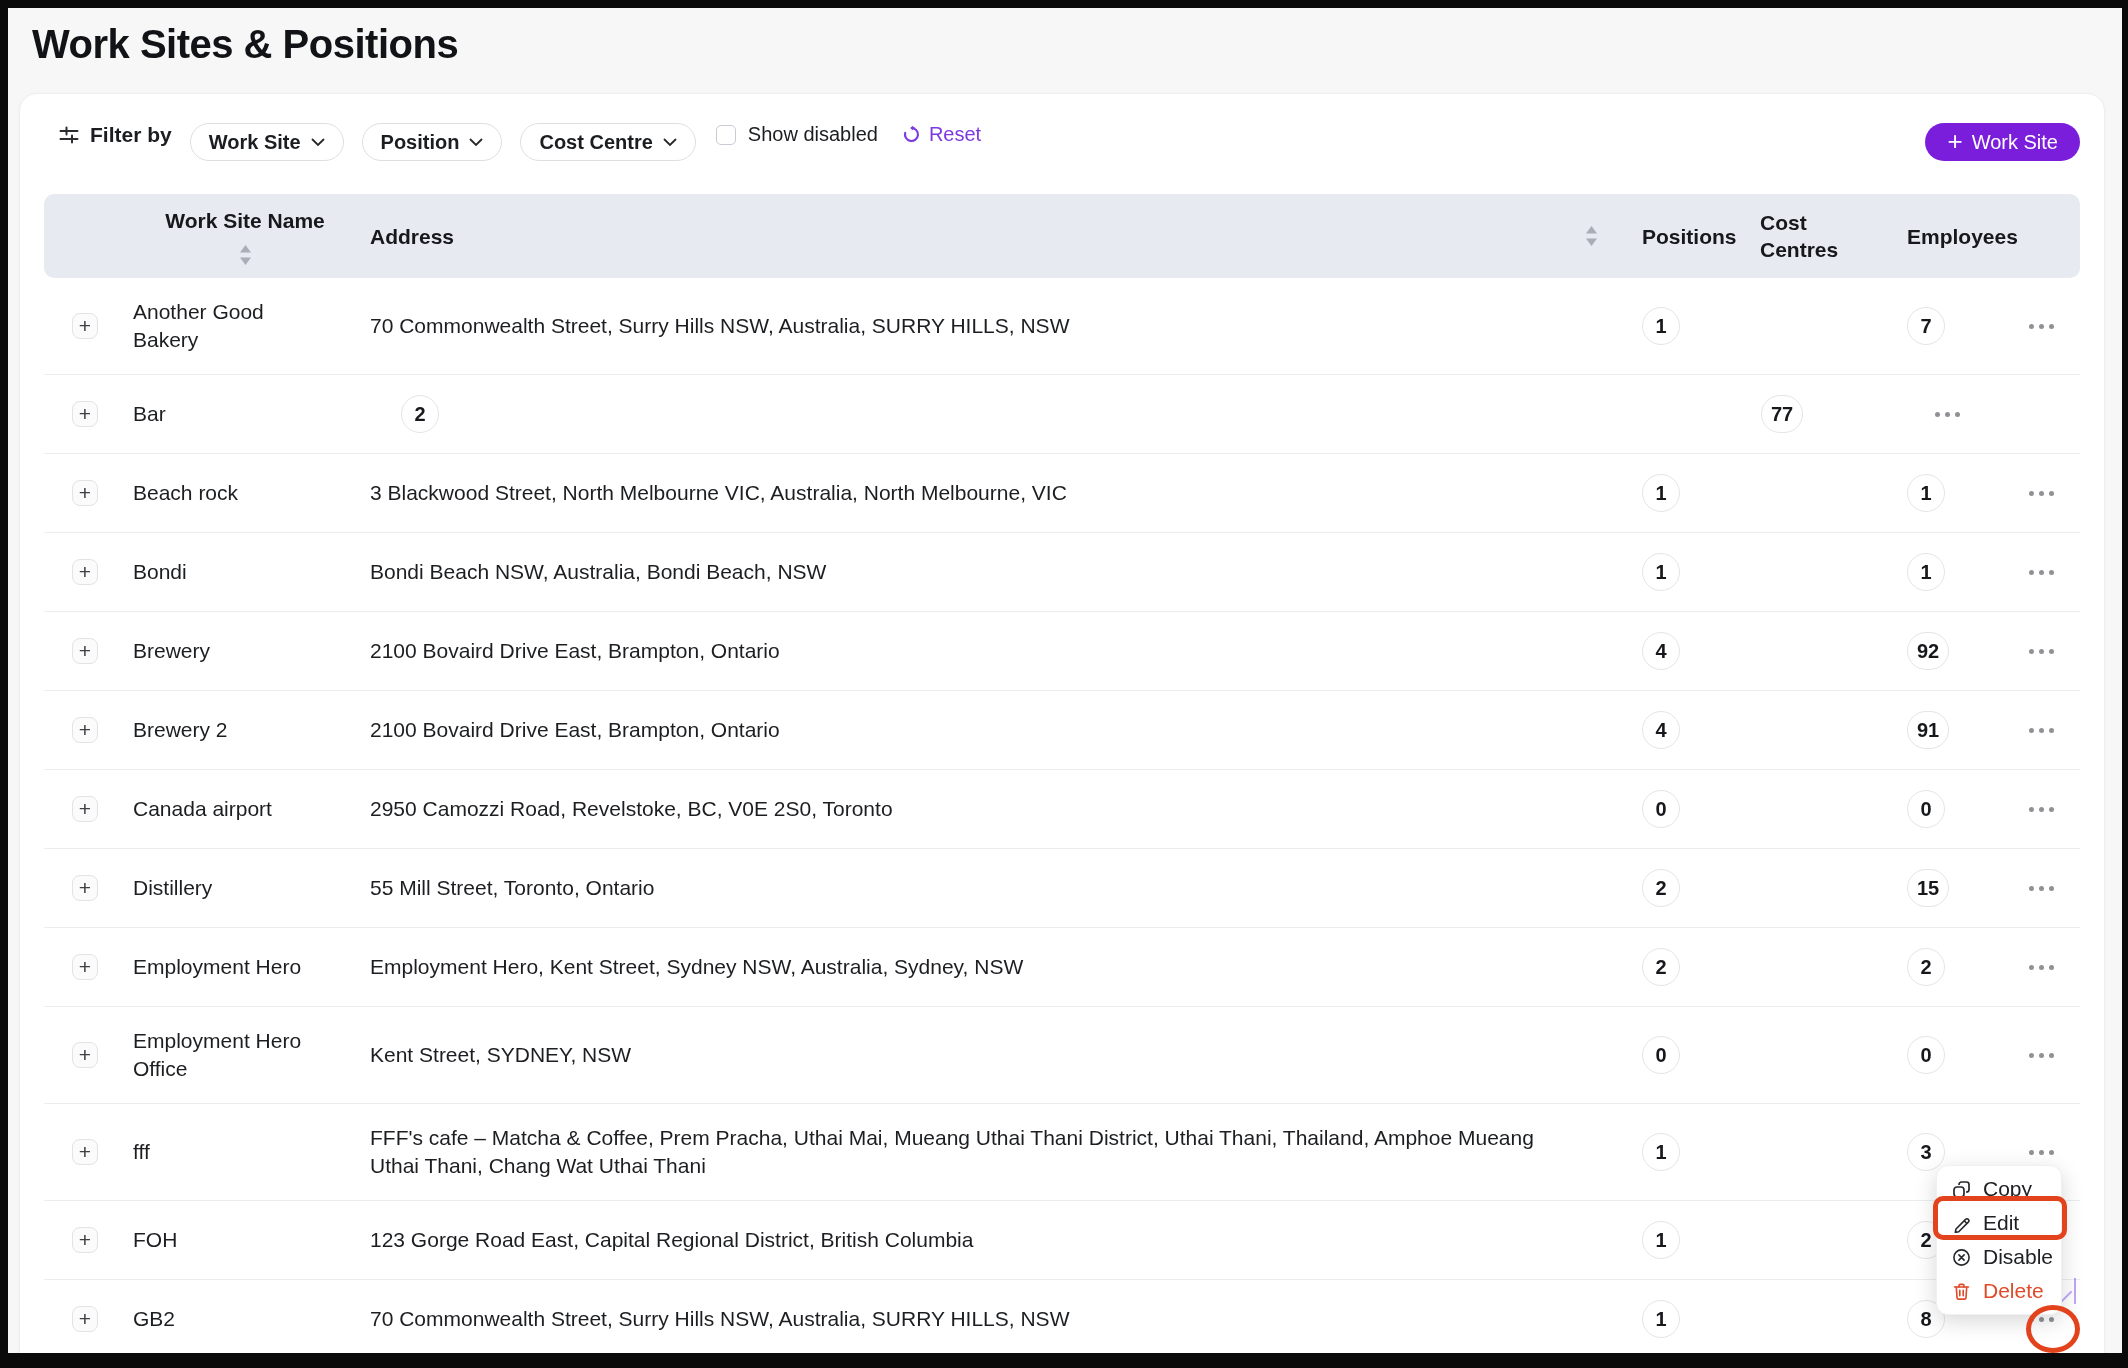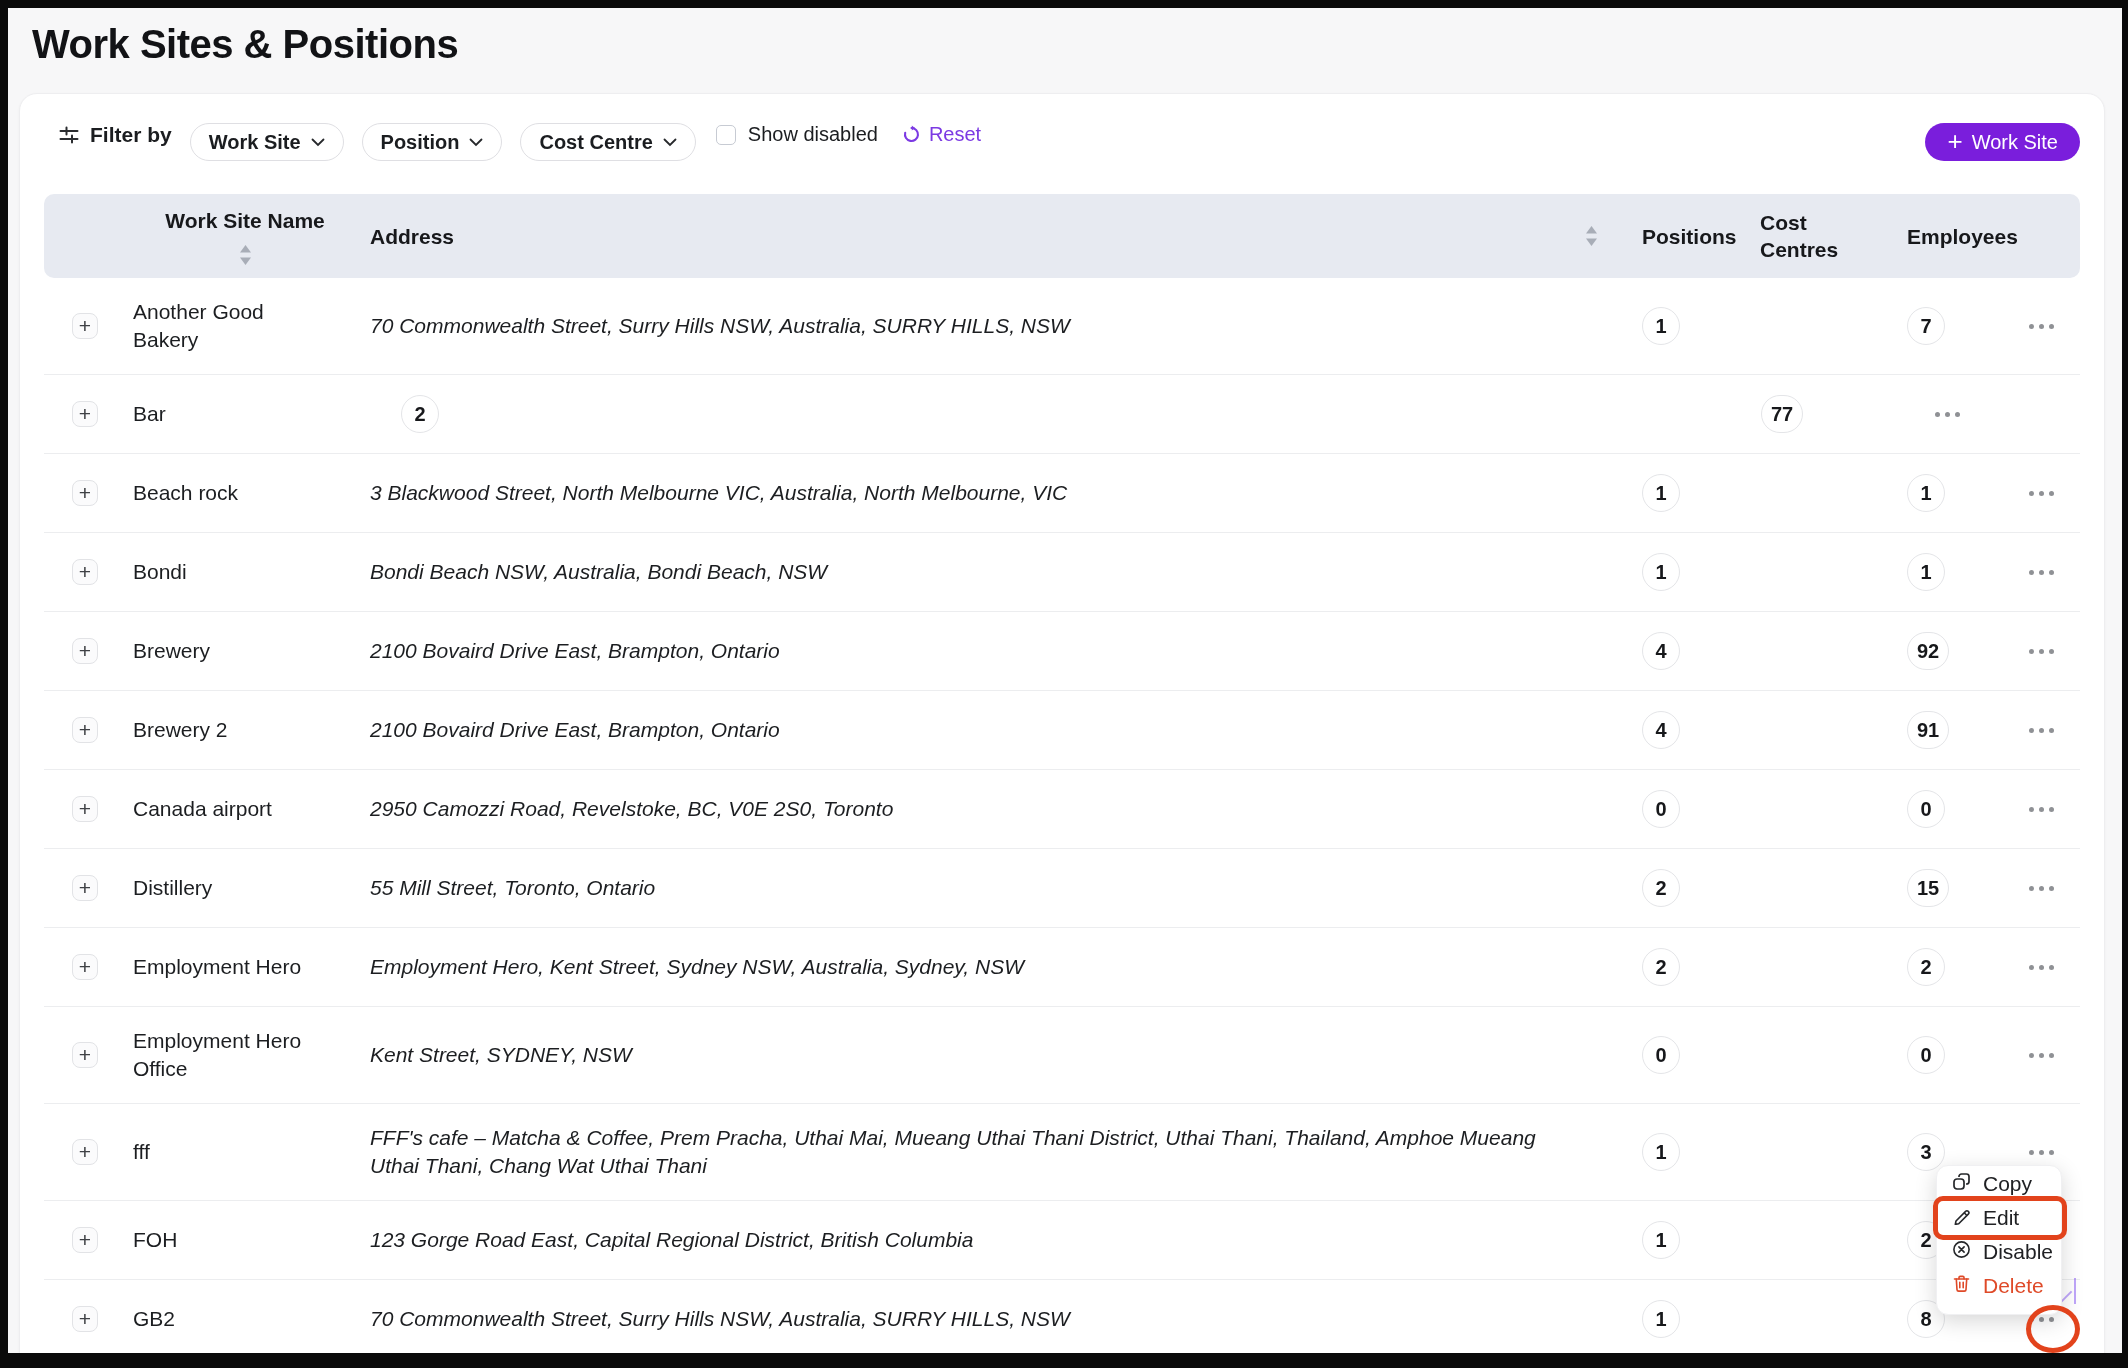--- a/index.html
+++ b/index.html
@@ -44,34 +44,34 @@
   .th-employees { padding-left:43px; }
   .sort-icon { flex:0 0 auto; display:inline-flex; cursor:pointer; }
 
   .row { padding:20px 0; min-height:69px; border-bottom:1px solid #ecedef; font-size:21px; color:#1c1e21; }
   .row:last-child { border-bottom:none; }
   .cell-expand { display:flex; justify-content:flex-start; padding-left:28px; }
   .expand-btn { width:26px; height:26px; border:1.5px solid #e2e3e6; border-radius:8px; background:#fbfbfc;
                 color:#3f4145; font-size:21px; font-weight:300; line-height:22px; text-align:center; cursor:pointer;
                 font-family:"Liberation Sans", sans-serif; }
   .cell-name { padding:0 24px 0 21px; line-height:28px; }
-  .cell-address { padding:0 28px 0 13px; line-height:28px;font-style:italic; }
+  .cell-address { padding:0 28px 0 13px; line-height:28px; }
   .cell-num { padding-left:44px; }
   .cell-emp { padding-left:43px; }
   .badge { display:inline-flex; align-items:center; justify-content:center; min-width:38px; height:38px;
            padding:0 9px; border:1.5px solid #e4e5e8; border-radius:19px; background:#fff;
            font-size:20px; font-weight:700; color:#17181b; }
   .cell-actions { display:flex; justify-content:flex-end; padding-right:24px; }
   .dots { display:flex; gap:5px; align-items:center; cursor:pointer; padding:6px 2px; }
   .dots span { width:5px; height:5px; border-radius:50%; background:#8f9195; }
 
   
   .context-menu { position:absolute; left:1928px; top:1157px; width:126px; background:#fff; border:1px solid #f0f0f2;
                   border-radius:12px; box-shadow:0 6px 22px rgba(0,0,0,0.16); padding:6px 0; z-index:10; }
-  .menu-item { display:flex; align-items:flex-start; gap:12px; height:34px; padding-left:15px; font-size:21px; color:#202124; cursor:pointer; }
+  .menu-item { display:flex; align-items:center; gap:12px; height:34px; padding-left:15px; font-size:21px; color:#202124; cursor:pointer; }
   .menu-item.danger { color:#df4a28; }
   .mi-icon { display:inline-flex; width:19px; height:19px; }
 
   
   .annot-rect { position:absolute; left:1925px; top:1188px; width:134px; height:44px;
                 border:5px solid #e2431c; border-radius:10px; z-index:20; pointer-events:none; }
   .annot-circle { position:absolute; left:2018px; top:1297px; width:54px; height:48px;
                   border:5px solid #e2431c; border-radius:50%; z-index:20; pointer-events:none; }
   .artifact-v { position:absolute; left:2066px; top:1270px; width:2px; height:26px; background:rgba(138,92,246,0.55); z-index:9; }
   .artifact-d { position:absolute; left:2038px; top:1293px; width:30px; height:2px; background:rgba(138,92,246,0.55);

